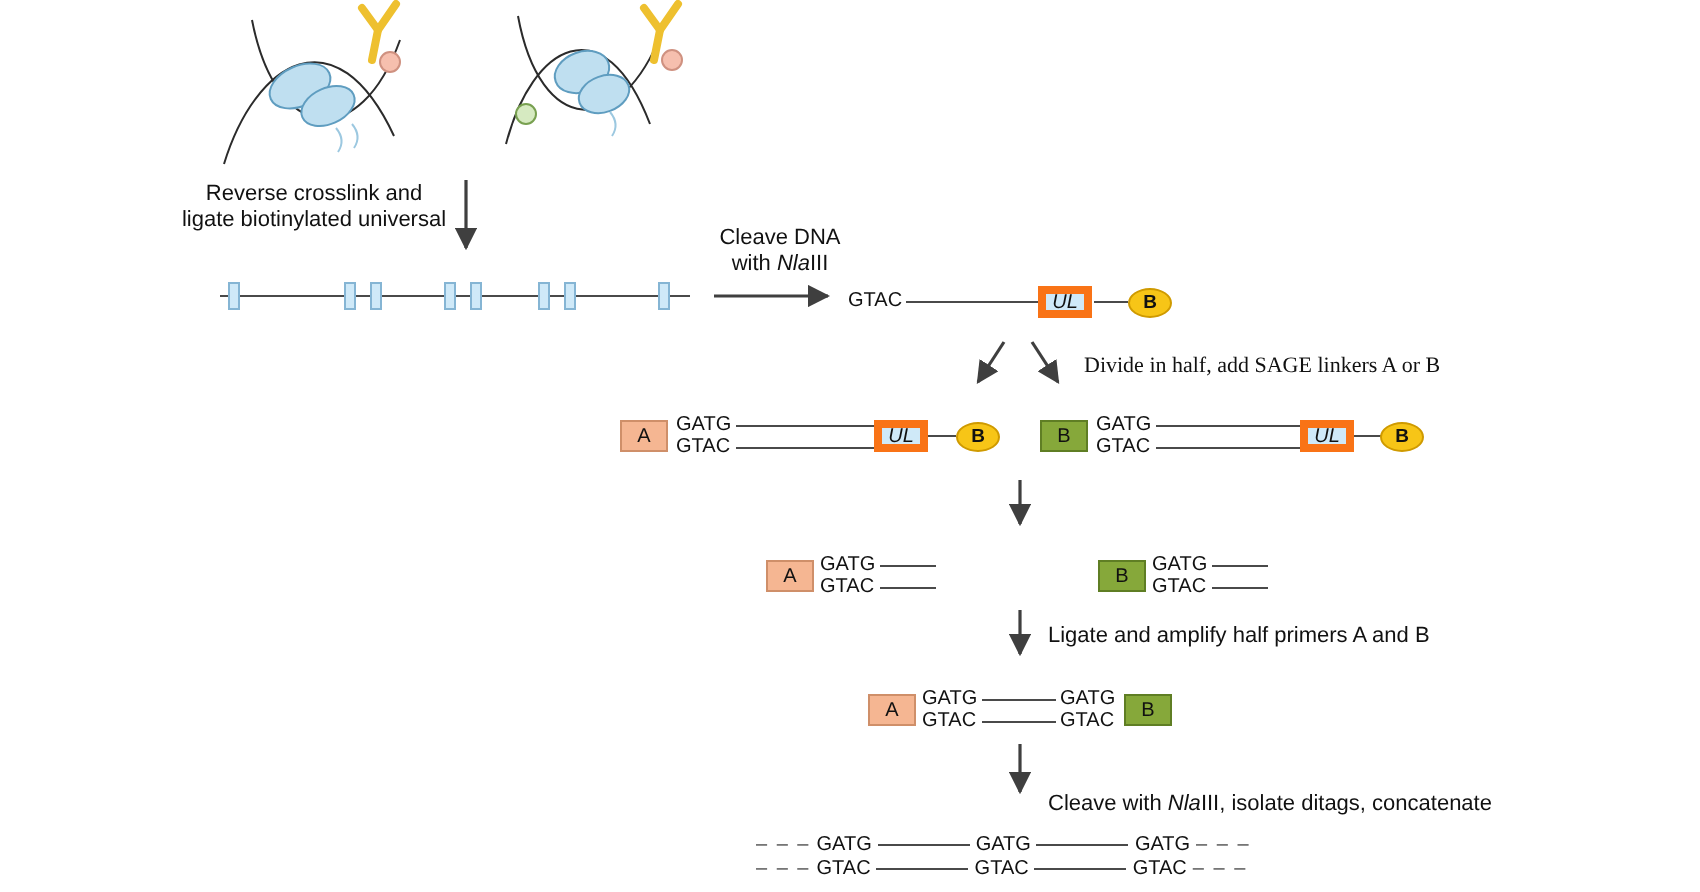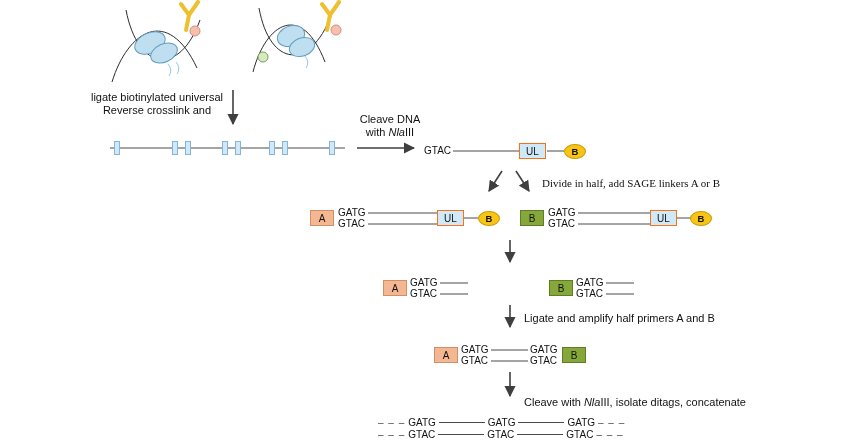--- a/index.html
+++ b/index.html
@@ -19,21 +19,21 @@
 
   .step{position:absolute;font-size:11px;line-height:12.5px;z-index:2;}
   .center{text-align:center;}
   .it{font-style:italic;}
   .seq-label{position:absolute;font-size:10px;line-height:11px;z-index:2;}
   .strand-labels{position:absolute;display:flex;flex-direction:column;font-size:10px;line-height:11px;z-index:2;}
   .box{
     position:absolute;width:24px;height:16px;display:flex;align-items:center;justify-content:center;
     font-size:10px;box-sizing:border-box;z-index:2;
   }
-  .box.blue{width:27px;background:#cfe9f8;border:1px solid #f97316;}
+  .box.blue{width:27px;background:#cfe9f8;border:4px solid #f97316;font-style:italic;}
   .box.salmon{background:#f5b692;border:1px solid #cf8f69;}
   .box.green{background:#86a83a;border:1px solid #5f7e24;}
   .pill{
     position:absolute;width:22px;height:15px;border-radius:50%;background:#f7c517;border:1px solid #cf9a00;
     display:flex;align-items:center;justify-content:center;font-size:9.5px;font-weight:bold;
     box-sizing:border-box;z-index:2;
   }
   .mini-linker{position:absolute;top:141px;width:6px;height:14px;background:#cfe9f8;border:1px solid #85b5d4;box-sizing:border-box;z-index:2;}
   .concat-row{position:absolute;display:flex;align-items:center;gap:3px;font-size:10px;line-height:11px;z-index:2;}
   .conn{display:inline-block;width:46px;height:1px;background:#4a4a4a;}
@@ -102,22 +102,22 @@
       <line class="strand" x1="440" y1="294" x2="468" y2="294"></line>
       <line class="strand" x1="606" y1="283" x2="634" y2="283"></line>
       <line class="strand" x1="606" y1="294" x2="634" y2="294"></line>
 
       <line class="strand" x1="491" y1="350" x2="528" y2="350"></line>
       <line class="strand" x1="491" y1="361" x2="528" y2="361"></line>
     </g>
   </svg>
 
   <div class="step center" style="left:72px;top:91px;width:170px;">
+    <div>Reverse crosslink and</div>
     <div>ligate biotinylated universal</div>
-    <div>Reverse crosslink and</div>
   </div>
 
   <div class="mini-linker" style="left:114px;"></div>
   <div class="mini-linker" style="left:172px;"></div>
   <div class="mini-linker" style="left:185px;"></div>
   <div class="mini-linker" style="left:222px;"></div>
   <div class="mini-linker" style="left:235px;"></div>
   <div class="mini-linker" style="left:269px;"></div>
   <div class="mini-linker" style="left:282px;"></div>
   <div class="mini-linker" style="left:329px;"></div>

